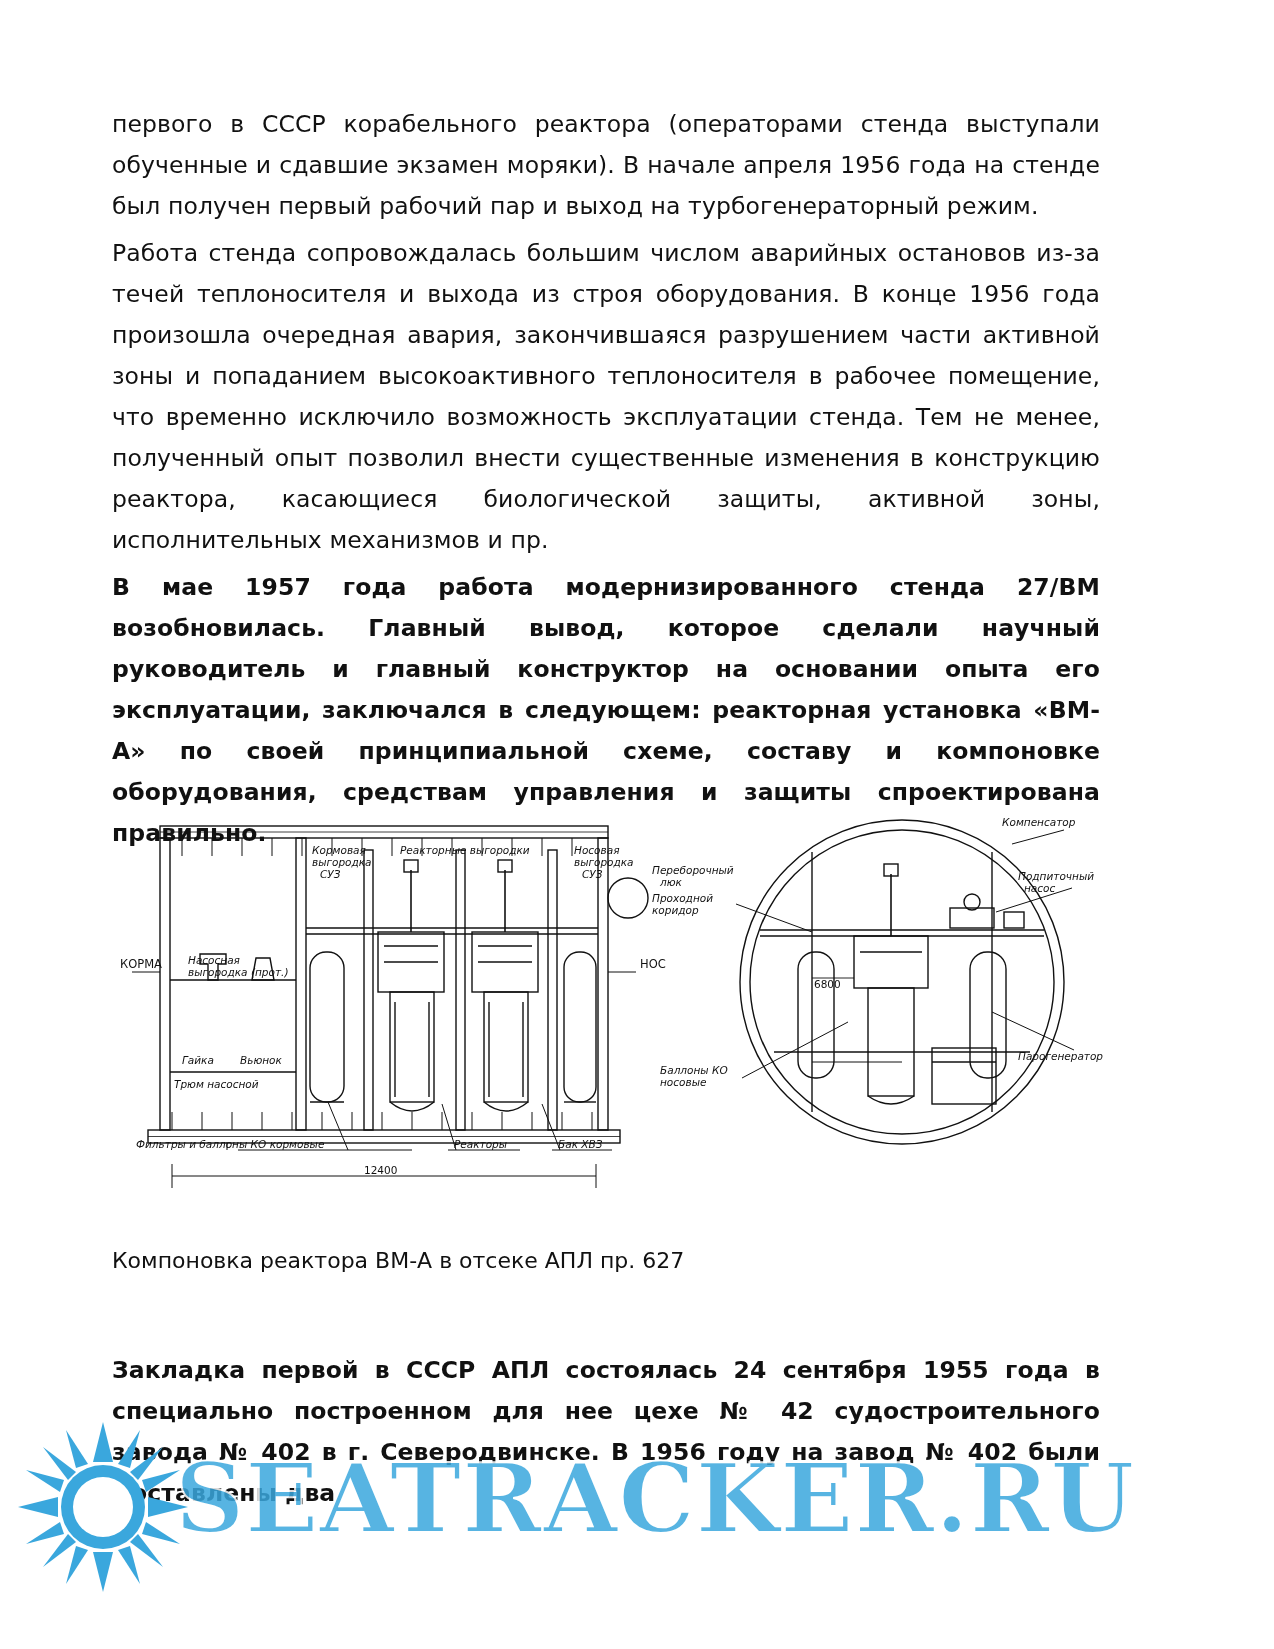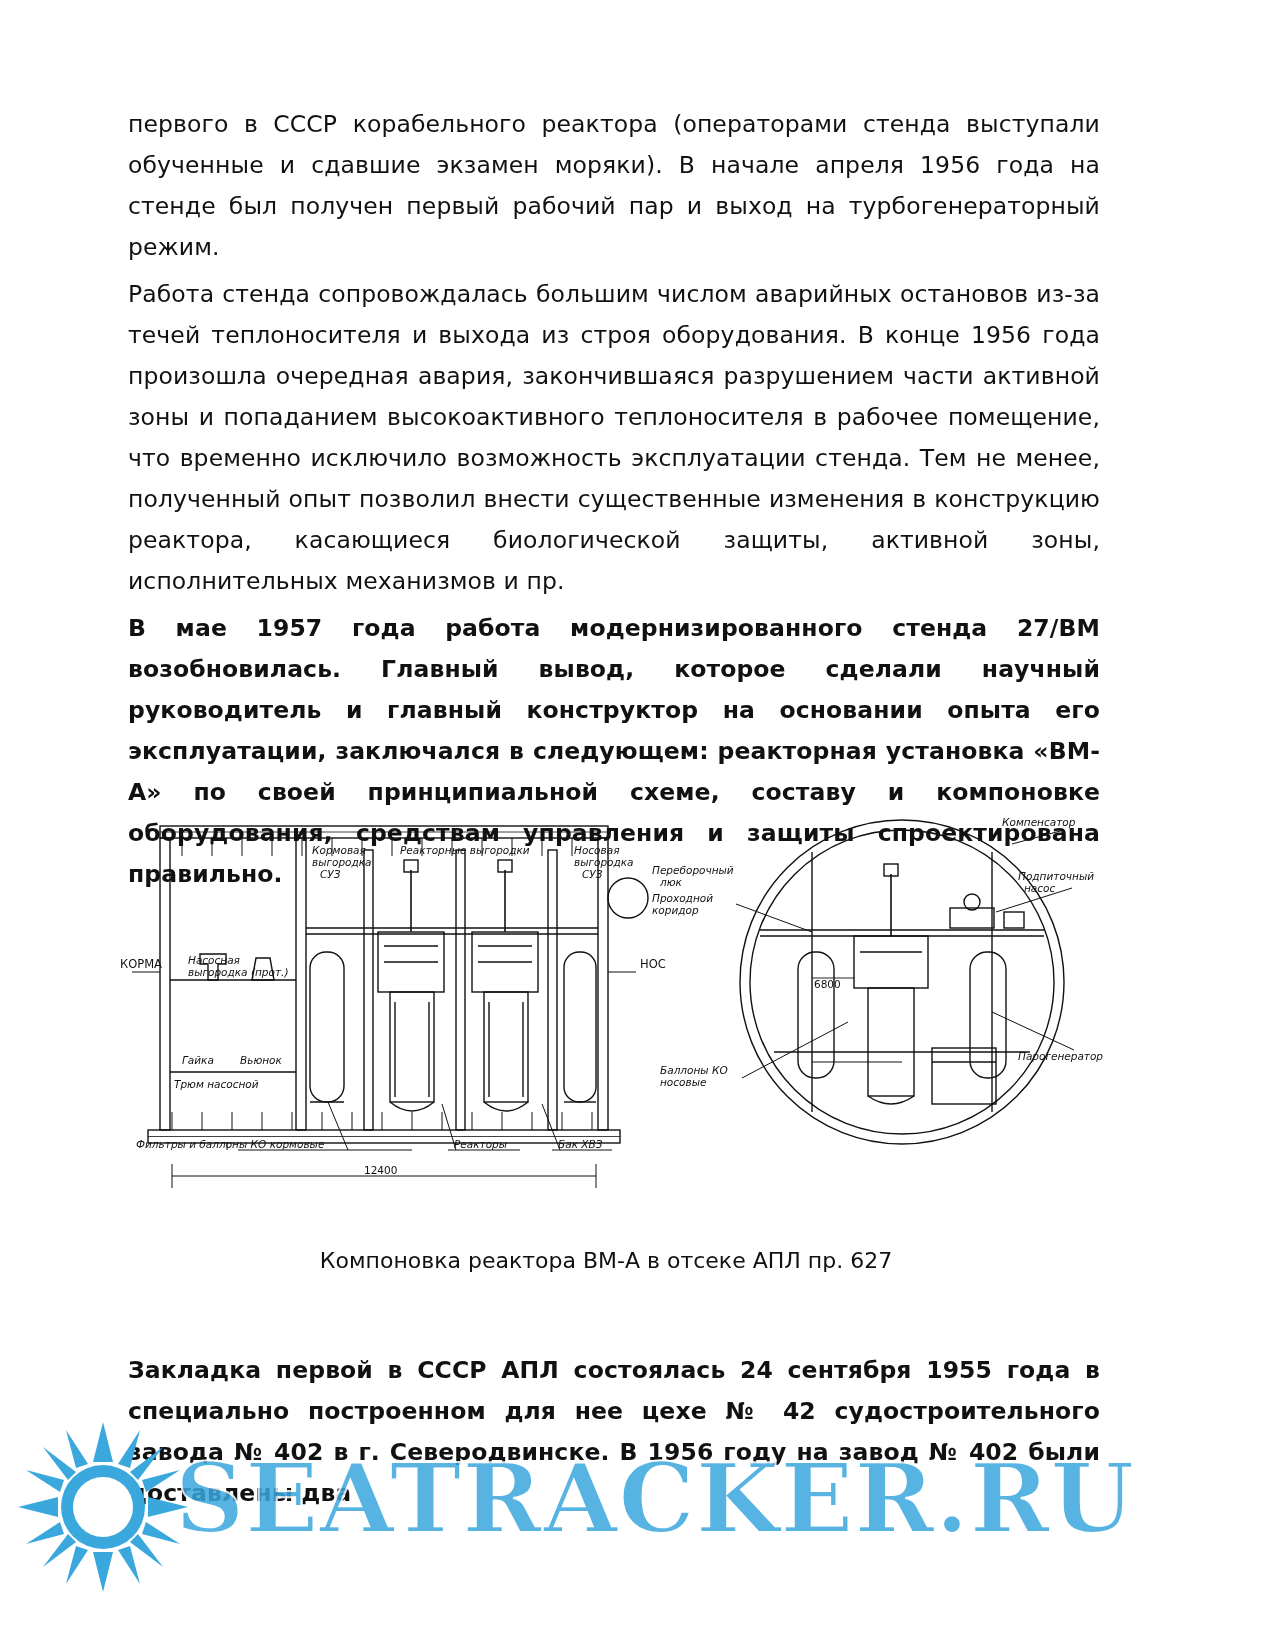--- a/index.html
+++ b/index.html
@@ -21,21 +21,21 @@
     height: 1649px;
     background: #fff;
   }
   .text-col {
     position: absolute;
     left: 112px;
     top: 104px;
     width: 988px;
   }
   p.body-par {
-    margin: 0 0 6px 16px;
+    margin: 0 0 6px 0;
     font-size: 23.5px;
     line-height: 41px;
     text-align: justify;
     color: #111;
     letter-spacing: 0.1px;
   }
   p.body-par:last-child { margin-bottom: 0; font-weight: bold; }
 
   
   .figure {
@@ -44,21 +44,21 @@
     top: 812px;
     width: 1000px;
     height: 400px;
   }
   .figure svg { display: block; }
   .caption {
     position: absolute;
     left: 112px;
     top: 1248px;
     width: 988px;
-    text-align: center;
+    text-align: left;
     font-size: 22px;
     color: #111;
   }
   .text-col-2 {
     position: absolute;
     left: 112px;
     top: 1350px;
     width: 988px;
   }
 

